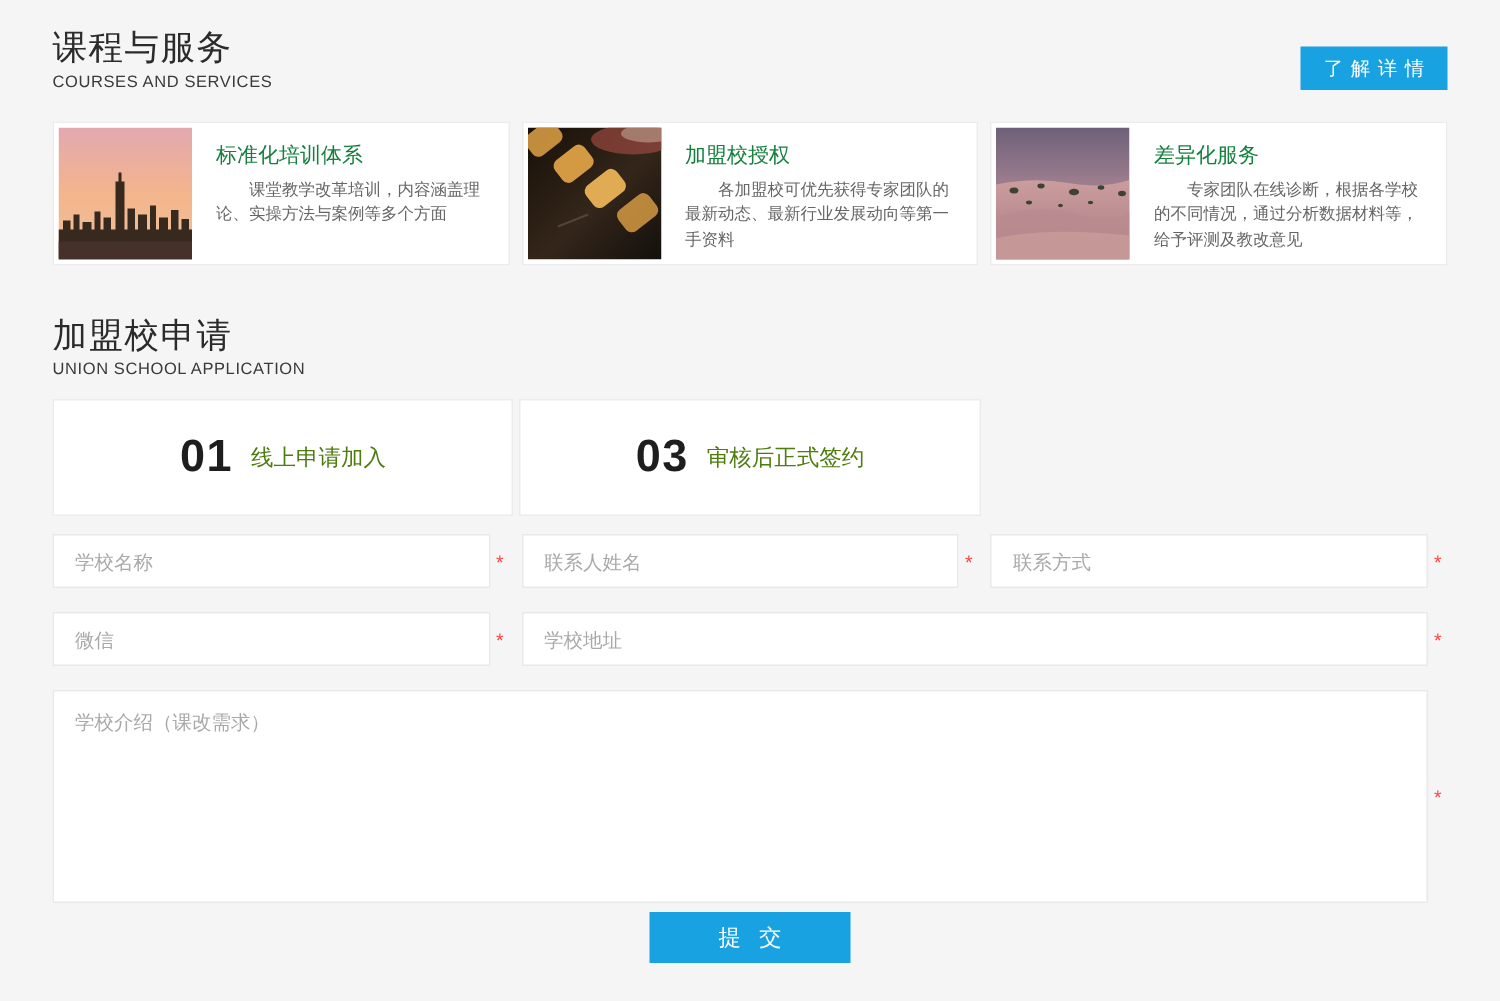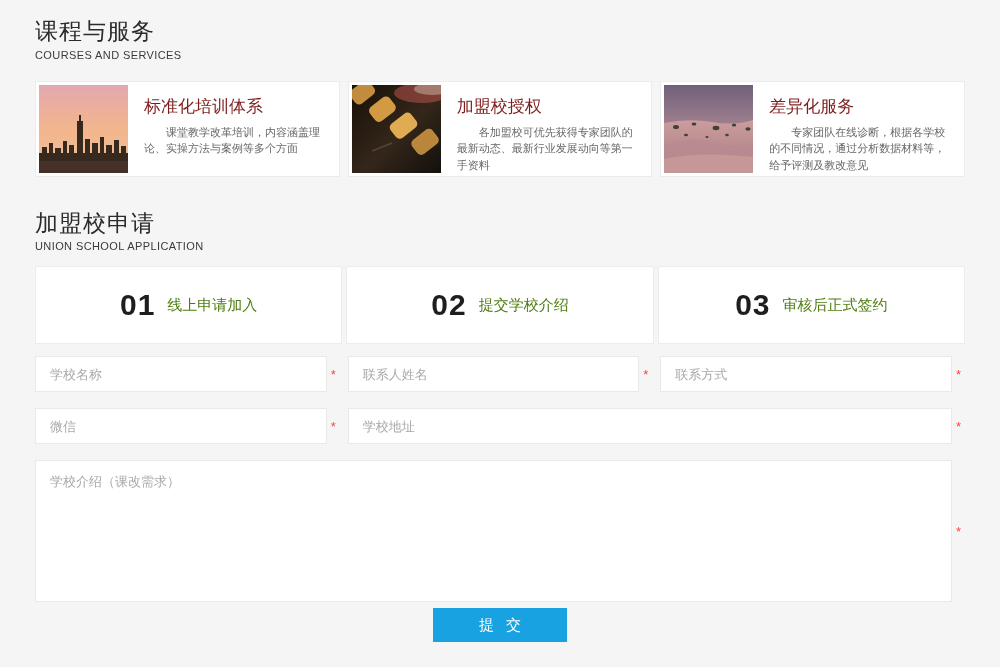--- a/index.html
+++ b/index.html
@@ -22,21 +22,21 @@
     background:#18a2e2; color:#fff; border:none;
     font-size:13px; letter-spacing:5px; text-indent:5px;
     font-family:inherit; cursor:pointer;
   }
 
   
   .cards { display:grid; grid-template-columns:repeat(3,1fr); gap:8px; margin-top:20px; }
   .card { background:#fff; border:1px solid #ececec; height:96px; padding:3px; display:flex; }
   .card-img { width:89px; height:88px; flex:none; display:block; }
   .card-body { padding:10px 12px 0 16px; min-width:0; }
-  .card-title { font-size:17px; color:#7f1d1d; margin:0 0 6px 0; font-weight:400; }
+  .card-title { font-size:14px; color:#15803d; margin:0 0 6px 0; font-weight:400; }
   .card-desc { font-size:11px; color:#666; line-height:1.5; text-indent:2em; margin:0; }
 
   
   .app-head { margin-top:33px; }
   .steps { display:grid; grid-template-columns:repeat(3,1fr); gap:4px; margin-top:14px; }
   .step { background:#fff; border:1px solid #ececec; height:78px;
           display:flex; align-items:center; justify-content:center; gap:12px; }
   .step-num { font-size:30px; font-weight:700; color:#1e1e1e; letter-spacing:1px; }
   .step-label { font-size:15px; color:#4d7c0f; }
 
@@ -65,20 +65,21 @@
 </head>
 <body>
 
 <div class="wrap">
 
   <div class="sec-head">
     <div>
       <h2 class="sec-title">课程与服务</h2>
       <div class="sec-sub">COURSES AND SERVICES</div>
     </div>
+    <button class="detail-btn">了解详情</button>
   </div>
 
   <div class="cards">
 
     <div class="card">
       <svg class="card-img" viewBox="0 0 89 88">
         <defs>
           <linearGradient id="sky1" x1="0" y1="0" x2="0" y2="1">
             <stop offset="0" stop-color="#e3a8b0"></stop>
             <stop offset="0.5" stop-color="#f3b58c"></stop>
@@ -178,24 +179,20 @@
       <div class="sec-sub">UNION SCHOOL APPLICATION</div>
     </div>
   </div>
 
   <div class="steps">
     <div class="step">
       <span class="step-num">01</span>
       <span class="step-label">线上申请加入</span>
     </div>
     <div class="step">
-      <span class="step-num">02</span>
-      <span class="step-label">提交学校介绍</span>
-    </div>
-    <div class="step">
       <span class="step-num">03</span>
       <span class="step-label">审核后正式签约</span>
     </div>
   </div>
 
   <div class="form-grid">
 
     <div class="field">
       <input type="text" placeholder="学校名称" style="">
       <span class="req">*</span>

